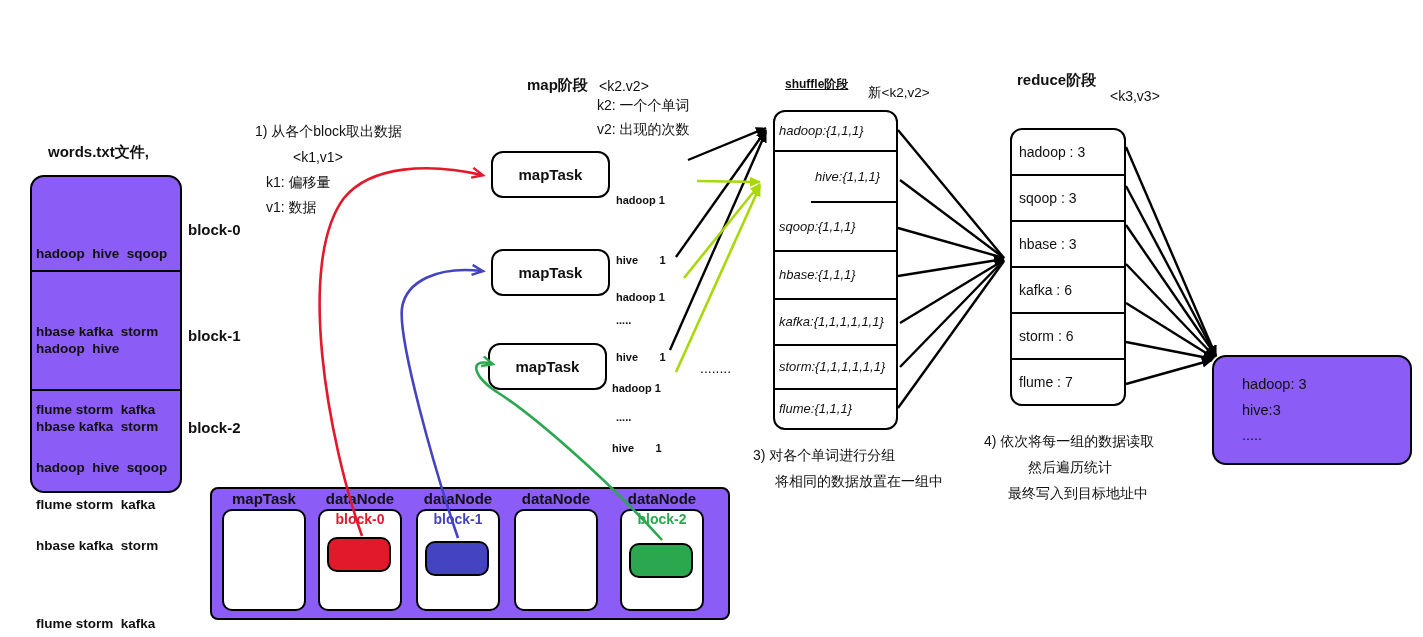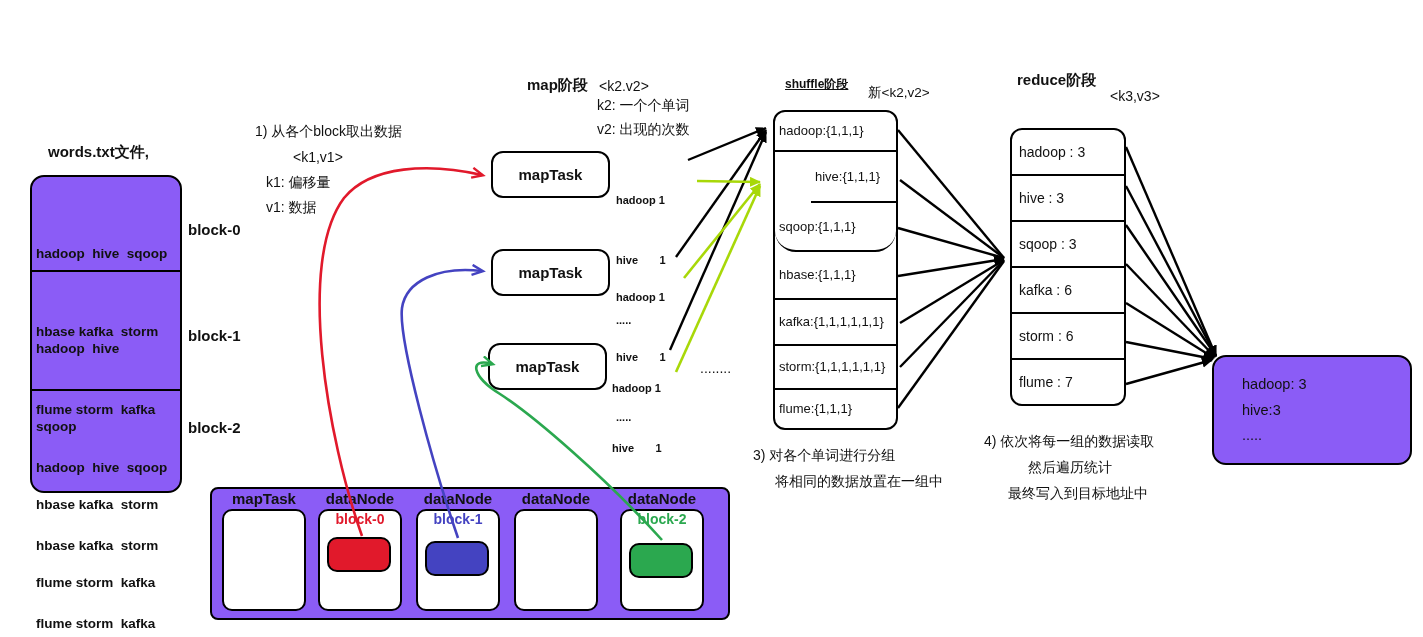--- a/index.html
+++ b/index.html
@@ -15,23 +15,23 @@
   .wsec{box-sizing:border-box;padding:12px 0 0 4px;font-weight:bold;font-size:13.5px;line-height:26px;white-space:pre;}
   .wsec0{height:95px;border-bottom:2px solid #000;}
   .wsec1{height:119px;border-bottom:2px solid #000;}
   .wsec2{height:96px;}
   
   .maptask{position:absolute;width:119px;height:47px;border:2.5px solid #000;border-radius:12px;
            display:flex;align-items:center;justify-content:center;font-weight:bold;font-size:15px;box-sizing:border-box;background:#fff;}
   .mapout{position:absolute;font-size:11px;line-height:20px;white-space:pre;font-weight:bold;}
   
   #shuffle-box{left:773px;top:110px;width:125px;height:320px;border:2.5px solid #000;border-radius:12px;
-               position:absolute;box-sizing:border-box;display:flex;flex-direction:column;background:#fff;overflow:hidden;}
+               position:absolute;box-sizing:border-box;display:flex;flex-direction:column;background:#fff;overflow:hidden;font-style:italic;}
   .srow{box-sizing:border-box;display:flex;align-items:center;padding-left:4px;font-size:13px;white-space:nowrap;border-bottom:2.5px solid #000;}
-  .sr0{height:40px;} .sr1{height:52px;margin-left:36px;} .sr2{height:50px;border-radius:21px;} .sr3{height:48px;}
+  .sr0{height:40px;} .sr1{height:52px;margin-left:36px;} .sr2{height:50px;} .sr3{height:48px;}
   .sr4{height:47px;} .sr5{height:44px;} .sr6{height:39px;border-bottom:none;}
   #reduce-box{left:1010px;top:128px;width:116px;height:278px;border:2.5px solid #000;border-radius:12px;
               position:absolute;box-sizing:border-box;display:flex;flex-direction:column;background:#fff;overflow:hidden;}
   .rrow{flex:1;box-sizing:border-box;display:flex;align-items:center;padding-left:7px;font-size:14px;border-bottom:2.5px solid #000;white-space:nowrap;}
   .rrow:last-child{border-bottom:none;}
   
   #count-box{left:1212px;top:355px;width:200px;height:110px;}
   #count-box .cline{position:absolute;left:28px;font-size:14.5px;}
   
   #cluster-box{left:210px;top:487px;width:520px;height:133px;border-radius:8px;}
@@ -50,21 +50,20 @@
 
   <div class="abs bold" style="left:48px;top:143px;font-size:15px;">words.txt文件,</div>
   <div class="box" id="words-box">
     <div class="wsec wsec0">
       <div>hadoop  hive  sqoop</div>
       <div>hbase kafka  storm</div>
       <div>flume storm  kafka</div>
     </div>
     <div class="wsec wsec1">
       <div>hadoop  hive</div>
-      <div>sqoop</div>
       <div>hbase kafka  storm</div>
       <div>flume storm  kafka</div>
     </div>
     <div class="wsec wsec2">
       <div>hadoop  hive  sqoop</div>
       <div>hbase kafka  storm</div>
       <div>flume storm  kafka</div>
     </div>
   </div>
   <div class="abs bold" style="left:188px;top:221px;font-size:15px;">block-0</div>
@@ -111,22 +110,22 @@
     <div class="srow sr3">hbase:{1,1,1}</div>
     <div class="srow sr4">kafka:{1,1,1,1,1,1}</div>
     <div class="srow sr5">storm:{1,1,1,1,1,1}</div>
     <div class="srow sr6">flume:{1,1,1}</div>
   </div>
 
   <div class="abs bold" style="left:1017px;top:71px;font-size:15px;">reduce阶段</div>
   <div class="abs" style="left:1110px;top:88px;font-size:14px;">&lt;k3,v3&gt;</div>
   <div id="reduce-box">
     <div class="rrow">hadoop : 3</div>
-    <div class="rrow">hive : 3</div>
     <div class="rrow">sqoop : 3</div>
+    <div class="rrow">hbase : 3</div>
     <div class="rrow">kafka : 6</div>
     <div class="rrow">storm : 6</div>
     <div class="rrow">flume : 7</div>
   </div>
 
   <div class="abs" style="left:1285px;top:337px;font-size:19px;margin-top:48px;">count.txt</div>
   <div class="box" id="count-box">
     <div class="cline" style="top:19px;">hadoop: 3</div>
     <div class="cline" style="top:45px;">hive:3</div>
     <div class="cline" style="top:70px;">.....</div>

